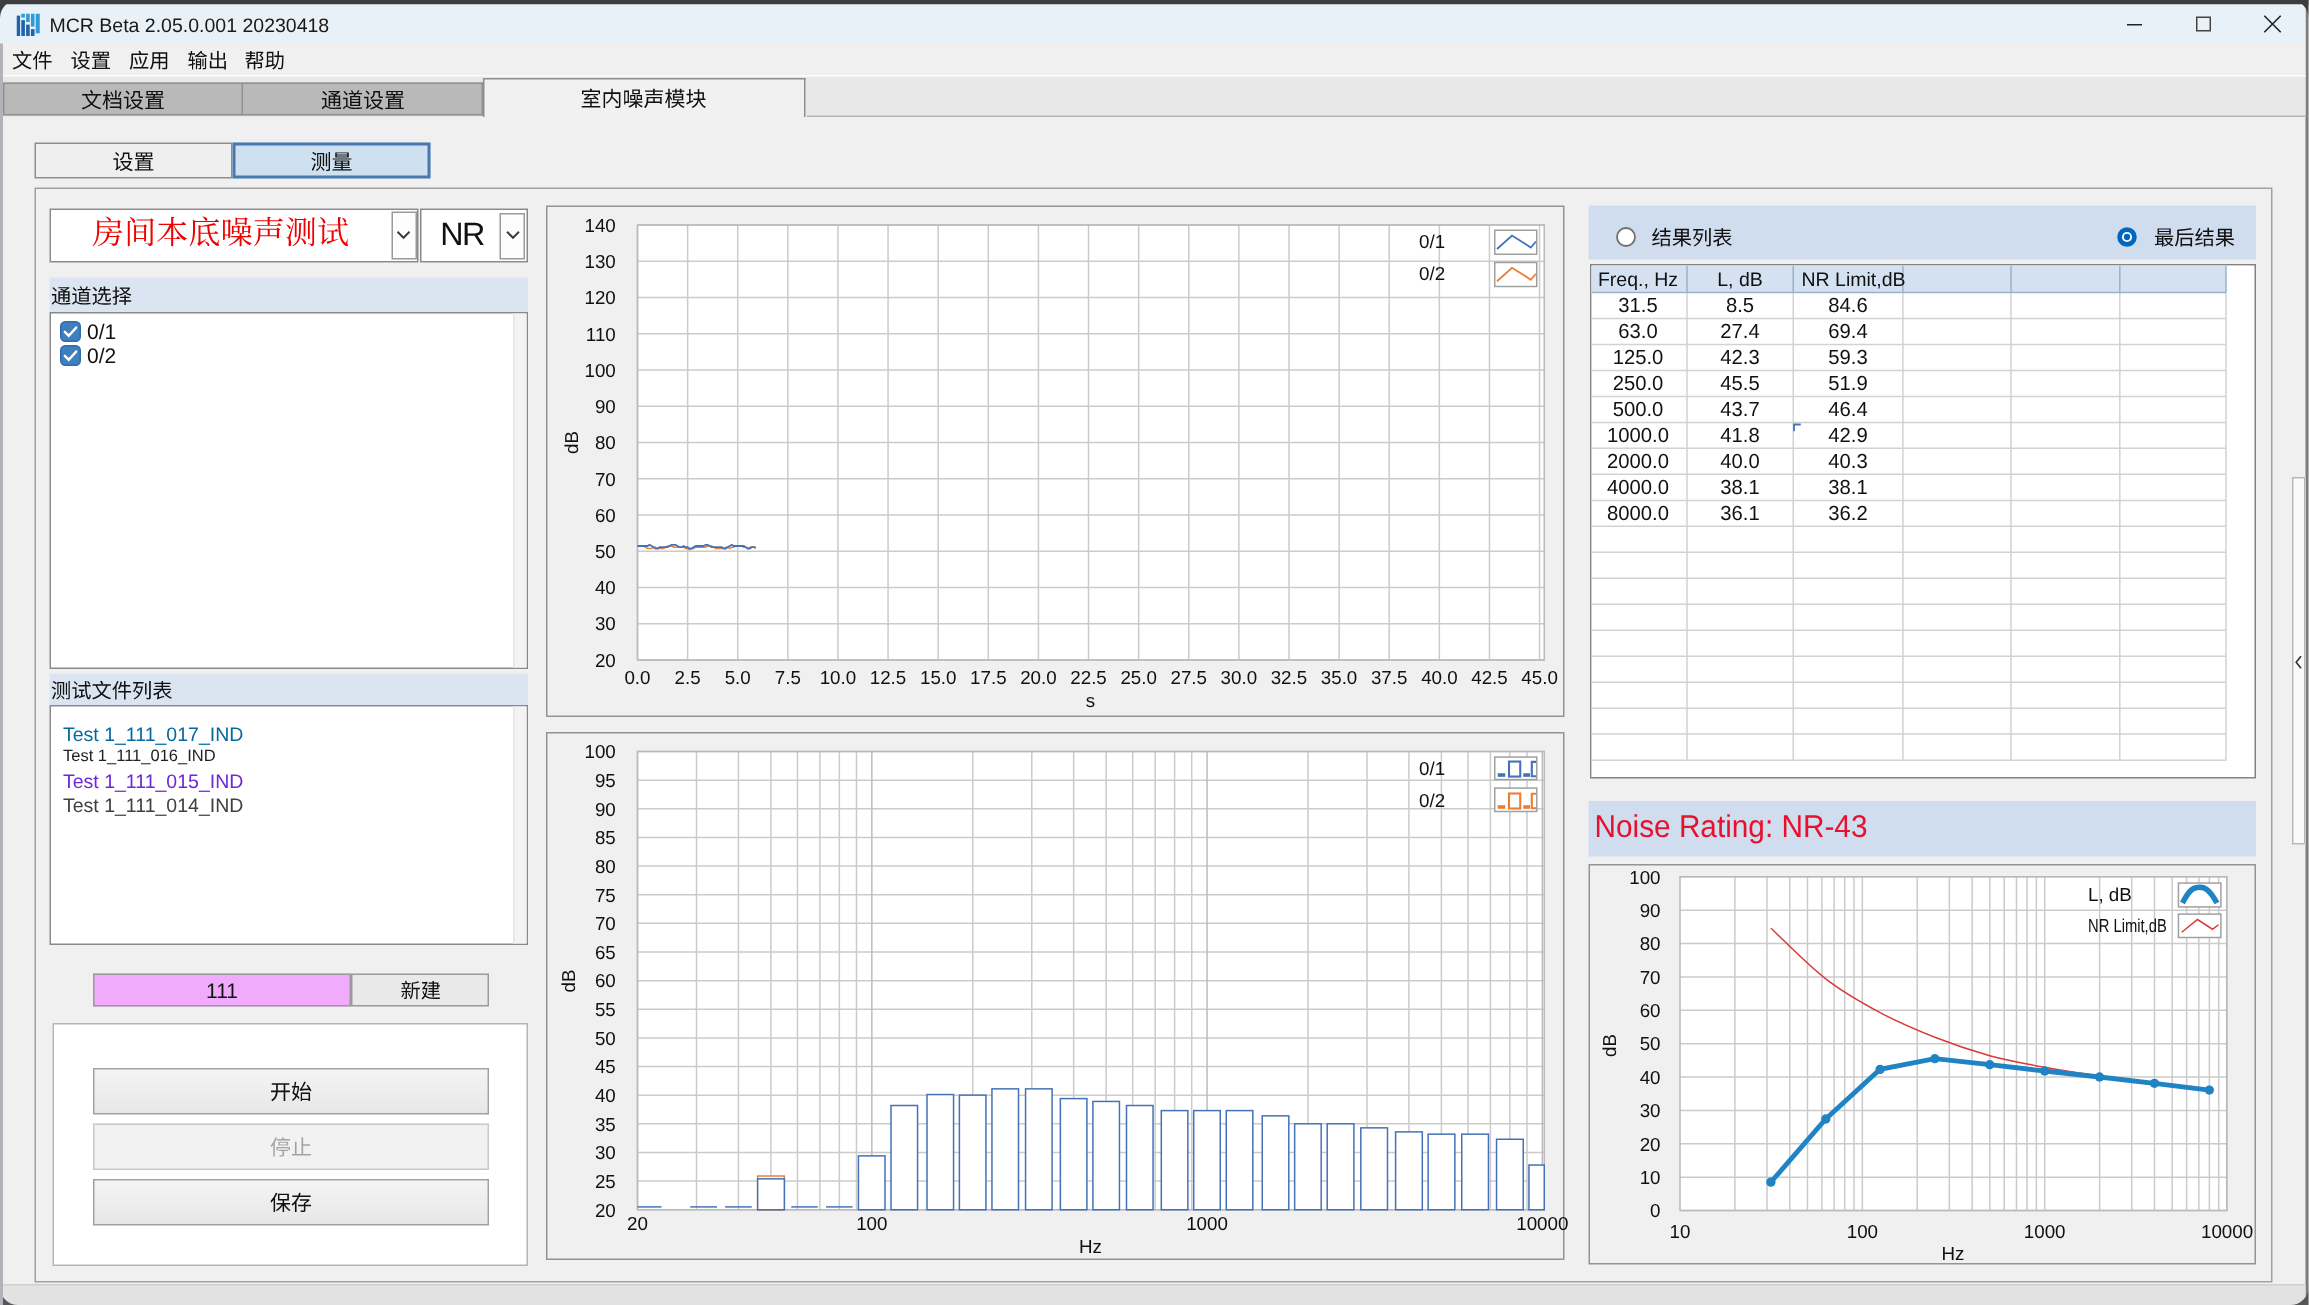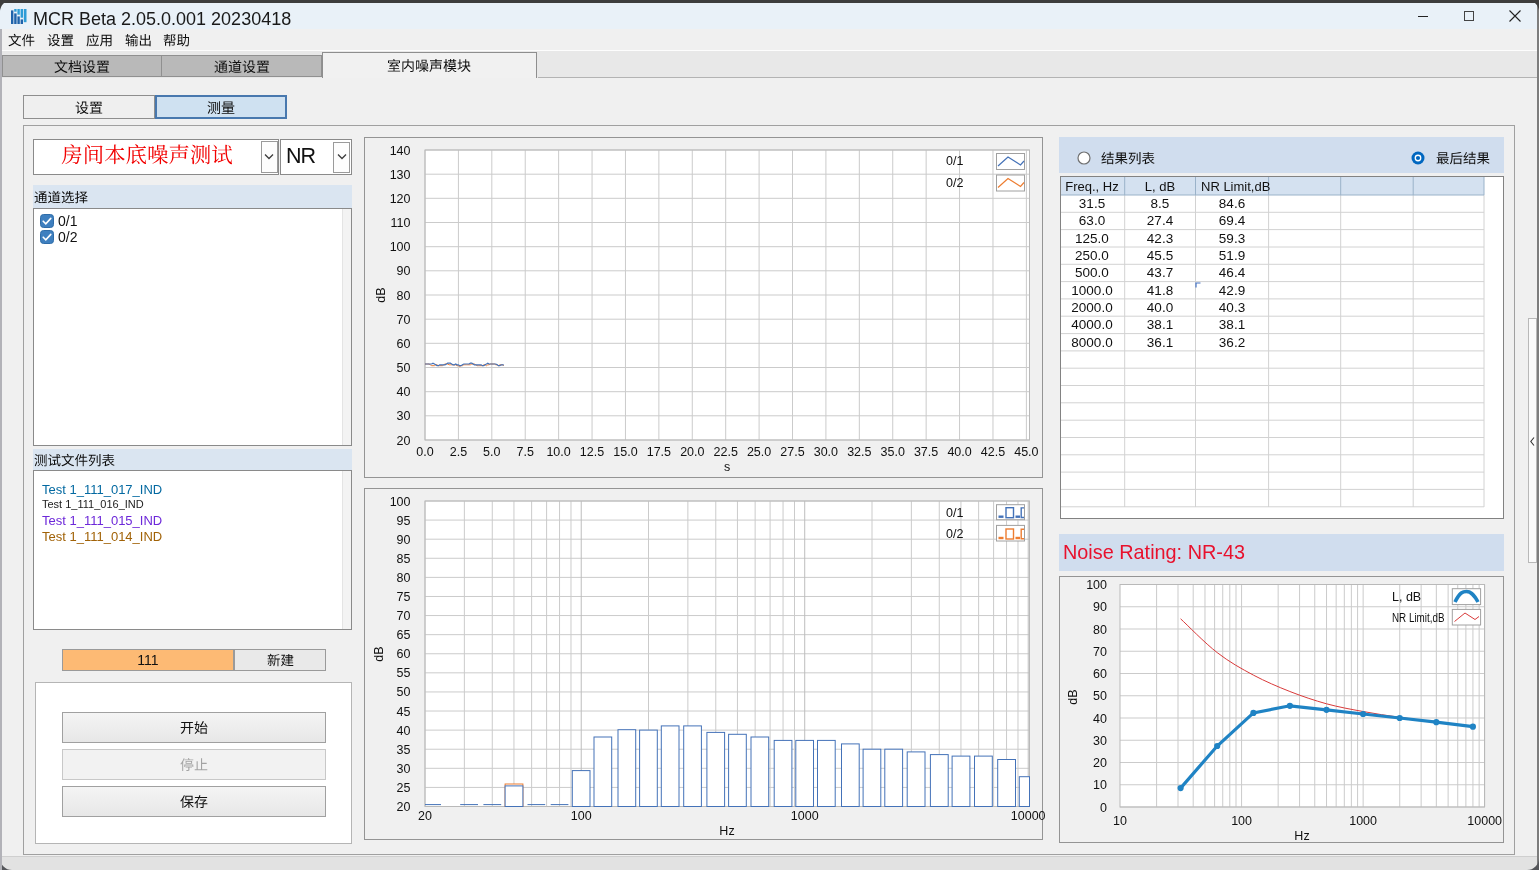--- a/index.html
+++ b/index.html
@@ -21,21 +21,21 @@
 <rect x="9.6" y="0" width="2.4" height="8.7" fill="#2e9cd6"></rect>
 <rect x="12.8" y="0" width="2.7" height="13.2" fill="#2e9cd6"></rect>
 </svg>
 <svg class="abs" style="left:0;top:0" width="12" height="12" viewBox="0 0 12 12">
       <path d="M0 0 H12 A12 12 0 0 0 0 12 Z" fill="#3d3d3d" opacity="0"></path>
       <path d="M0 12 A12 12 0 0 1 12 0 L0 0 Z" fill="#3d3d3d"></path>
     </svg>
 <svg class="abs" style="left:1527px;top:0" width="12" height="12" viewBox="0 0 12 12">
       <path d="M12 12 A12 12 0 0 0 0 0 L12 0 Z" fill="#3d3d3d"></path>
     </svg>
-<div class="abs" style="left:33px;top:9px;font-size:18px;color:#191919">MCR Beta 2.05.0.001 20230418</div>
+<div class="abs" style="left:33px;top:9px;font-size:13px;color:#191919">MCR Beta 2.05.0.001 20230418</div>
 <div class="abs" style="left:1418px;top:15.5px;width:10px;height:1px;background:#222"></div>
 <div class="abs" style="left:1464px;top:11px;width:10px;height:10px;border:1px solid #444"></div>
 <svg class="abs" style="left:1509px;top:10px" width="12" height="12" viewBox="0 0 12 12">
 <path d="M0.5 0.5 L11.5 11.5 M11.5 0.5 L0.5 11.5" stroke="#222" stroke-width="1.1"></path>
     </svg>
 <div class="abs" style="left:0;top:29px;width:1537px;height:21px;background:#f0f0f0"></div>
 <svg style="position:absolute;left:8.0px;top:31.3px;overflow:visible" width="29" height="19" viewBox="0 -14.18 29 18.90">
       <path d="M5.7 -11.1C6.1 -10.4 6.5 -9.5 6.7 -9.0L7.8 -9.4C7.6 -9.9 7.2 -10.8 6.8 -11.4ZM0.7 -9.0V-8.0H2.8C3.6 -5.9 4.6 -4.1 6.0 -2.7C4.5 -1.5 2.7 -0.5 0.5 0.1C0.7 0.3 1.0 0.8 1.1 1.1C3.4 0.3 5.3 -0.6 6.8 -2.0C8.3 -0.6 10.1 0.4 12.4 1.0C12.5 0.7 12.8 0.3 13.1 0.1C10.9 -0.5 9.1 -1.4 7.6 -2.7C8.9 -4.1 10.0 -5.8 10.7 -8.0H12.9V-9.0ZM6.8 -3.4C5.5 -4.7 4.5 -6.2 3.8 -8.0H9.6C8.9 -6.1 8.0 -4.6 6.8 -3.4Z M17.8 -4.6V-3.6H21.7V1.1H22.7V-3.6H26.4V-4.6H22.7V-7.6H25.8V-8.6H22.7V-11.2H21.7V-8.6H19.8C20.0 -9.2 20.2 -9.8 20.3 -10.5L19.3 -10.7C19.0 -8.9 18.5 -7.2 17.7 -6.0C17.9 -5.9 18.3 -5.7 18.5 -5.5C18.9 -6.1 19.2 -6.8 19.5 -7.6H21.7V-4.6ZM17.1 -11.3C16.4 -9.2 15.2 -7.2 13.9 -5.9C14.1 -5.7 14.4 -5.1 14.5 -4.9C14.9 -5.4 15.3 -5.9 15.8 -6.5V1.1H16.7V-8.1C17.2 -9.0 17.7 -10.0 18.1 -11.0Z" fill="#111"></path>
     </svg>
 <svg style="position:absolute;left:47.0px;top:31.3px;overflow:visible" width="29" height="19" viewBox="0 -14.18 29 18.90">
@@ -76,21 +76,21 @@
 <div class="abs" style="left:23px;top:125px;width:1492px;height:730px;border:1px solid #a0a0a0;background:#f0f0f0"></div>
 <div class="abs" style="left:33px;top:139px;width:246px;height:36px;background:#fff;border:1px solid #8a8a8a"></div>
 <svg style="position:absolute;left:61.0px;top:139.6px;overflow:visible" width="174" height="30" viewBox="0 -22.57 174 30.10">
       <path d="M10.5 -10.9 10.3 -10.8C11.0 -10.1 11.8 -9.1 12.2 -8.3C13.6 -7.5 14.6 -10.1 10.5 -10.9ZM9.3 -18.2 9.1 -18.0C10.0 -17.4 11.2 -16.1 11.6 -15.2C13.1 -14.5 13.8 -17.3 9.3 -18.2ZM18.5 -9.2 17.5 -8.0H5.4L5.5 -7.3H10.2C10.1 -4.3 9.3 -1.2 3.9 1.3L4.1 1.6C8.7 -0.0 10.5 -2.2 11.3 -4.5H16.5C16.3 -2.4 15.9 -0.7 15.4 -0.3C15.2 -0.2 15.0 -0.1 14.6 -0.1C14.1 -0.1 12.3 -0.3 11.3 -0.4L11.3 -0.0C12.2 0.1 13.2 0.3 13.5 0.6C13.9 0.8 14.0 1.1 14.0 1.5C14.9 1.5 15.7 1.3 16.3 0.9C17.1 0.3 17.7 -1.7 17.9 -4.4C18.4 -4.4 18.6 -4.5 18.7 -4.7L17.2 -6.0L16.3 -5.2H11.5C11.6 -5.9 11.7 -6.6 11.8 -7.3H19.8C20.1 -7.3 20.3 -7.4 20.3 -7.7C19.6 -8.3 18.5 -9.2 18.5 -9.2ZM4.9 -11.7V-14.4H17.3V-11.7ZM3.5 -15.2V-10.1C3.5 -6.1 3.2 -1.9 0.4 1.4L0.7 1.7C4.6 -1.6 4.9 -6.4 4.9 -10.1V-11.1H17.3V-10.2H17.5C18.0 -10.2 18.6 -10.5 18.7 -10.7V-14.2C19.0 -14.3 19.4 -14.4 19.5 -14.6L17.8 -15.9L17.0 -15.0H5.2L3.5 -15.8Z M25.3 -18.1 25.1 -18.0C26.0 -17.0 27.2 -15.4 27.6 -14.2C29.2 -13.2 30.2 -16.4 25.3 -18.1ZM26.1 -15.0 24.0 -15.2V1.7H24.2C24.8 1.7 25.3 1.4 25.3 1.2V-14.4C25.9 -14.5 26.1 -14.7 26.1 -15.0ZM34.9 -3.8H29.5V-7.5H34.9ZM28.2 -12.9V-1.1H28.4C29.1 -1.1 29.5 -1.5 29.5 -1.6V-3.2H34.9V-1.5H35.1C35.6 -1.5 36.2 -1.8 36.2 -2.0V-11.4C36.6 -11.5 36.9 -11.6 37.0 -11.7L35.5 -13.0L34.7 -12.2H29.7ZM34.9 -11.5V-8.2H29.5V-11.5ZM39.0 -16.2H29.8L30.0 -15.6H39.2V-0.7C39.2 -0.3 39.1 -0.2 38.6 -0.2C38.2 -0.2 35.6 -0.4 35.6 -0.4V0.0C36.7 0.1 37.3 0.3 37.7 0.6C38.0 0.8 38.2 1.2 38.2 1.6C40.3 1.4 40.6 0.6 40.6 -0.5V-15.3C41.0 -15.4 41.4 -15.6 41.5 -15.7L39.7 -17.1Z M61.0 -14.7 59.9 -13.3H54.4V-17.2C55.0 -17.3 55.2 -17.5 55.2 -17.8L53.0 -18.1V-13.3H44.5L44.7 -12.6H51.9C50.3 -8.5 47.4 -4.4 43.7 -1.6L44.0 -1.3C48.1 -3.7 51.1 -7.2 53.0 -11.2V-3.7H48.3L48.5 -3.1H53.0V1.7H53.3C53.8 1.7 54.4 1.3 54.4 1.1V-3.1H58.7C59.0 -3.1 59.2 -3.2 59.3 -3.4C58.6 -4.1 57.4 -5.1 57.4 -5.1L56.4 -3.7H54.4V-12.6C56.1 -8.0 58.9 -4.2 62.1 -2.1C62.4 -2.8 62.9 -3.2 63.6 -3.3L63.6 -3.5C60.3 -5.1 56.8 -8.7 54.9 -12.6H62.5C62.8 -12.6 63.0 -12.7 63.0 -13.0C62.3 -13.7 61.0 -14.7 61.0 -14.7Z M74.2 -18.3 73.9 -18.1C74.7 -17.5 75.6 -16.4 75.9 -15.5C77.4 -14.6 78.5 -17.6 74.2 -18.3ZM75.6 -1.7 75.3 -1.5C76.2 -0.8 77.2 0.4 77.4 1.4C78.8 2.3 79.8 -0.4 75.6 -1.7ZM83.2 -16.6 82.2 -15.2H69.3L67.6 -16.0V-9.8C67.6 -5.9 67.4 -1.8 65.4 1.5L65.7 1.8C68.8 -1.5 69.0 -6.2 69.0 -9.8V-14.6H84.6C84.9 -14.6 85.1 -14.7 85.2 -14.9C84.5 -15.6 83.2 -16.6 83.2 -16.6ZM82.8 -8.6 81.8 -7.4H79.0C78.7 -8.9 78.5 -10.4 78.5 -11.8C79.9 -12.0 81.1 -12.2 82.2 -12.3C82.7 -12.1 83.1 -12.1 83.3 -12.3L81.8 -13.8C79.8 -13.1 76.3 -12.4 73.2 -11.9L71.3 -12.6V-1.1C71.3 -0.8 71.2 -0.6 70.4 -0.1L71.7 1.6C71.8 1.5 72.0 1.3 72.1 1.0C73.9 -0.6 75.5 -2.1 76.3 -2.9L76.2 -3.2C74.9 -2.4 73.7 -1.7 72.6 -1.1V-6.7H77.8C78.5 -3.5 80.0 -0.8 82.6 0.8C83.5 1.5 84.6 1.8 85.0 1.2C85.2 0.9 85.1 0.6 84.6 0.0L84.9 -2.7L84.6 -2.7C84.4 -2.0 84.1 -1.2 83.8 -0.7C83.7 -0.4 83.5 -0.4 83.2 -0.6C81.2 -1.7 79.9 -4.1 79.2 -6.7H84.0C84.3 -6.7 84.5 -6.8 84.6 -7.1C83.9 -7.7 82.8 -8.6 82.8 -8.6ZM72.6 -10.0V-11.4C74.1 -11.4 75.7 -11.5 77.1 -11.7C77.2 -10.2 77.4 -8.8 77.6 -7.4H72.6Z M100.5 -11.7V-7.1L98.8 -7.2V-5.1H93.0L93.2 -4.4H97.7C96.3 -2.2 94.1 -0.4 91.4 0.9L91.6 1.3C94.6 0.2 97.1 -1.4 98.8 -3.5V1.7H99.1C99.6 1.7 100.1 1.4 100.1 1.2V-4.2C101.4 -1.8 103.5 0.0 105.7 1.2C105.8 0.4 106.3 0.0 106.9 -0.1L106.9 -0.3C104.7 -1.0 102.1 -2.6 100.6 -4.4H106.2C106.5 -4.4 106.7 -4.5 106.7 -4.8C106.0 -5.4 104.9 -6.3 104.9 -6.3L103.9 -5.1H100.1V-6.6C100.3 -6.6 100.4 -6.7 100.5 -6.8V-6.6H100.7C101.1 -6.6 101.7 -6.9 101.7 -7.0V-7.8H104.5V-6.8H104.7C105.1 -6.8 105.8 -7.1 105.8 -7.2V-10.8C106.2 -10.9 106.5 -11.0 106.7 -11.2L105.0 -12.4L104.3 -11.7H101.8L100.5 -12.2ZM91.2 -14.9V-6.1H88.9V-14.9ZM87.7 -15.6V-2.5H87.9C88.4 -2.5 88.9 -2.8 88.9 -3.0V-5.5H91.2V-3.7H91.4C91.8 -3.7 92.4 -4.0 92.5 -4.1V-14.7C92.9 -14.8 93.2 -15.0 93.3 -15.1L91.7 -16.4L91.0 -15.6H89.0L87.7 -16.2ZM102.2 -16.4V-14.0H97.2V-16.4ZM96.0 -17.0V-12.5H96.1C96.7 -12.5 97.2 -12.8 97.2 -12.9V-13.4H102.2V-12.6H102.4C102.8 -12.6 103.5 -12.9 103.5 -13.1V-16.2C103.9 -16.3 104.3 -16.4 104.4 -16.6L102.7 -17.8L102.0 -17.0H97.3L96.0 -17.7ZM97.5 -11.0V-8.4H94.8V-11.0ZM93.6 -11.7V-6.5H93.8C94.3 -6.5 94.8 -6.8 94.8 -6.9V-7.8H97.5V-6.8H97.7C98.1 -6.8 98.7 -7.2 98.7 -7.3V-10.8C99.2 -10.9 99.5 -11.0 99.7 -11.2L98.0 -12.4L97.3 -11.7H94.9L93.6 -12.2ZM104.5 -11.0V-8.4H101.7V-11.0Z M111.3 -10.0V-6.8C111.3 -4.0 110.9 -1.0 108.4 1.5L108.6 1.7C111.5 -0.1 112.4 -2.7 112.6 -5.0H123.7V-3.6H123.9C124.4 -3.6 125.1 -3.9 125.2 -4.0V-9.1C125.5 -9.2 125.8 -9.4 126.0 -9.5L124.3 -10.8L123.5 -10.0H113.0L111.3 -10.7ZM112.6 -5.6 112.7 -6.8V-9.4H117.6V-5.6ZM118.9 -5.6V-9.4H123.7V-5.6ZM117.5 -18.0V-15.7H108.8L109.0 -15.1H117.5V-12.6H110.1L110.3 -12.0H126.3C126.6 -12.0 126.8 -12.1 126.8 -12.3C126.1 -13.0 125.0 -13.9 125.0 -13.9L123.9 -12.6H118.9V-15.1H127.1C127.4 -15.1 127.6 -15.2 127.7 -15.4C126.9 -16.1 125.7 -17.0 125.7 -17.0L124.6 -15.7H118.9V-17.2C119.5 -17.3 119.7 -17.5 119.7 -17.8Z M140.6 -13.4 138.6 -14.0C138.5 -5.4 138.7 -1.4 134.0 1.4L134.3 1.7C139.9 -0.8 139.7 -5.1 139.8 -13.0C140.3 -13.0 140.5 -13.2 140.6 -13.4ZM139.6 -4.0 139.4 -3.8C140.4 -2.8 141.7 -1.1 142.0 0.2C143.5 1.2 144.5 -2.0 139.6 -4.0ZM135.7 -17.1V-4.3H135.9C136.5 -4.3 136.9 -4.6 136.9 -4.7V-15.8H141.6V-4.7H141.8C142.3 -4.7 142.8 -5.0 142.8 -5.1V-15.7C143.3 -15.8 143.5 -15.9 143.7 -16.1L142.2 -17.3L141.5 -16.5H137.2ZM149.4 -17.4 147.4 -17.6V-0.5C147.4 -0.1 147.3 0.0 146.9 0.0C146.5 0.0 144.6 -0.2 144.6 -0.2V0.2C145.4 0.3 145.9 0.5 146.2 0.7C146.5 0.9 146.6 1.3 146.6 1.7C148.4 1.5 148.6 0.8 148.6 -0.3V-16.8C149.1 -16.9 149.4 -17.1 149.4 -17.4ZM146.5 -14.9 144.5 -15.2V-3.1H144.7C145.2 -3.1 145.7 -3.4 145.7 -3.5V-14.4C146.2 -14.4 146.4 -14.6 146.5 -14.9ZM131.1 -4.4C130.8 -4.4 130.2 -4.4 130.2 -4.4V-3.9C130.6 -3.8 130.9 -3.8 131.2 -3.6C131.6 -3.3 131.8 -1.5 131.5 0.6C131.5 1.3 131.8 1.7 132.1 1.7C132.9 1.7 133.3 1.1 133.3 0.2C133.4 -1.6 132.8 -2.6 132.8 -3.5C132.7 -4.1 132.9 -4.7 133.0 -5.4C133.2 -6.4 134.5 -11.1 135.1 -13.7L134.7 -13.8C131.9 -5.6 131.9 -5.6 131.6 -4.8C131.4 -4.4 131.3 -4.4 131.1 -4.4ZM130.0 -12.9 129.8 -12.7C130.6 -12.1 131.5 -11.0 131.8 -10.1C133.2 -9.2 134.2 -12.0 130.0 -12.9ZM131.5 -17.8 131.2 -17.6C132.1 -17.0 133.2 -15.8 133.5 -14.9C135.0 -13.9 136.0 -17.0 131.5 -17.8Z M167.5 -17.4 167.3 -17.2C167.9 -16.5 168.6 -15.4 168.8 -14.4C170.1 -13.4 171.4 -16.0 167.5 -17.4ZM152.8 -17.9 152.5 -17.8C153.4 -16.8 154.6 -15.1 154.9 -13.8C156.4 -12.8 157.4 -15.8 152.8 -17.9ZM155.4 -11.4C155.8 -11.5 156.1 -11.7 156.2 -11.8L154.8 -13.0L154.1 -12.2H151.3L151.5 -11.6H154.1V-1.9C154.1 -1.5 154.0 -1.4 153.3 -1.1L154.2 0.7C154.4 0.6 154.7 0.3 154.8 -0.1C156.3 -1.7 157.7 -3.2 158.3 -4.1L158.1 -4.3L155.4 -2.3ZM163.3 -10.0 162.4 -8.9H157.4L157.5 -8.2H160.3V-2.1C158.8 -1.7 157.6 -1.4 156.9 -1.3L157.7 0.3C157.9 0.2 158.1 0.0 158.2 -0.2C161.1 -1.4 163.4 -2.3 165.0 -3.1L164.9 -3.4L161.7 -2.5V-8.2H164.3C164.6 -8.2 164.8 -8.3 164.8 -8.6C164.2 -9.2 163.3 -10.0 163.3 -10.0ZM169.5 -14.1 168.5 -12.9H166.1C166.0 -14.2 166.0 -15.6 166.1 -17.0C166.6 -17.1 166.8 -17.3 166.8 -17.6L164.6 -17.9C164.6 -16.1 164.6 -14.5 164.6 -12.9H157.1L157.2 -12.3H164.7C164.9 -6.4 165.8 -1.7 168.7 0.7C169.5 1.4 170.7 2.0 171.2 1.4C171.4 1.2 171.3 0.8 170.8 -0.0L171.1 -3.3L170.9 -3.3C170.6 -2.4 170.3 -1.4 170.0 -0.9C169.8 -0.5 169.7 -0.5 169.4 -0.8C167.0 -2.7 166.2 -7.1 166.1 -12.3H170.8C171.1 -12.3 171.3 -12.4 171.4 -12.6C170.6 -13.3 169.5 -14.1 169.5 -14.1Z" fill="#f20000"></path>
     </svg>
 <div class="abs" style="left:261px;top:141px;width:16.5px;height:32px;background:#fdfdfd;border:1px solid #9a9a9a"></div>
 <svg class="abs" style="left:263px;top:153px" width="12" height="8" viewBox="0 0 12 8">
       <path d="M2 1.5 L6 5.5 L10 1.5" stroke="#3c3c3c" stroke-width="1.3" fill="none"></path>
     </svg>
 <div class="abs" style="left:280px;top:139px;width:72px;height:36px;background:#fff;border:1px solid #8a8a8a"></div>
-<div class="abs" style="left:286px;top:142px;width:44px;height:30px;font-size:21.5px;letter-spacing:-1px;color:#111;line-height:28px">NR</div>
+<div class="abs" style="left:286px;top:142px;width:44px;height:30px;font-size:21.5px;letter-spacing:-1px;color:#111;text-align:center;line-height:28px">NR</div>
 <div class="abs" style="left:333px;top:142px;width:16.5px;height:31px;background:#fdfdfd;border:1px solid #9a9a9a"></div>
 <svg class="abs" style="left:335.5px;top:153px" width="12" height="8" viewBox="0 0 12 8">
       <path d="M2 1.5 L6 5.5 L10 1.5" stroke="#3c3c3c" stroke-width="1.3" fill="none"></path>
     </svg>
 <div class="abs" style="left:33px;top:185px;width:319px;height:23px;background:#dae5f1"></div>
 <svg style="position:absolute;left:34.0px;top:187.8px;overflow:visible" width="56" height="19" viewBox="0 -14.18 56 18.90">
       <path d="M0.9 -10.2C1.7 -9.5 2.7 -8.5 3.2 -7.9L3.9 -8.6C3.4 -9.2 2.4 -10.1 1.6 -10.8ZM3.5 -6.3H0.6V-5.3H2.5V-1.5C1.9 -1.2 1.2 -0.6 0.5 0.1L1.2 0.9C1.8 0.0 2.5 -0.8 3.0 -0.8C3.3 -0.8 3.7 -0.3 4.3 0.0C5.2 0.6 6.4 0.8 8.0 0.8C9.5 0.8 11.9 0.7 12.8 0.6C12.8 0.4 13.0 -0.1 13.1 -0.4C11.7 -0.2 9.6 -0.1 8.0 -0.1C6.5 -0.1 5.4 -0.2 4.5 -0.8C4.0 -1.1 3.7 -1.3 3.5 -1.5ZM4.9 -10.8V-10.0H10.6C10.1 -9.6 9.4 -9.2 8.7 -8.9C8.0 -9.2 7.3 -9.5 6.7 -9.7L6.1 -9.1C6.9 -8.8 7.9 -8.4 8.7 -8.0H4.9V-1.0H5.9V-3.2H8.1V-1.0H9.1V-3.2H11.4V-2.0C11.4 -1.8 11.4 -1.8 11.2 -1.7C11.0 -1.7 10.4 -1.7 9.8 -1.8C9.9 -1.5 10.0 -1.2 10.1 -0.9C11.0 -0.9 11.6 -0.9 11.9 -1.1C12.3 -1.2 12.4 -1.5 12.4 -2.0V-8.0H10.6C10.3 -8.1 10.0 -8.3 9.6 -8.5C10.6 -9.0 11.7 -9.7 12.4 -10.4L11.7 -10.9L11.5 -10.8ZM11.4 -7.2V-6.0H9.1V-7.2ZM5.9 -5.2H8.1V-4.0H5.9ZM5.9 -6.0V-7.2H8.1V-6.0ZM11.4 -5.2V-4.0H9.1V-5.2Z M14.4 -10.3C15.1 -9.6 15.9 -8.7 16.3 -8.0L17.1 -8.6C16.7 -9.2 15.9 -10.2 15.1 -10.8ZM19.6 -5.0H24.2V-3.8H19.6ZM19.6 -3.1H24.2V-2.0H19.6ZM19.6 -6.8H24.2V-5.7H19.6ZM18.7 -7.6V-1.2H25.2V-7.6H21.9C22.1 -7.9 22.2 -8.3 22.4 -8.7H26.3V-9.6H23.8C24.1 -10.0 24.4 -10.5 24.7 -11.0L23.7 -11.3C23.5 -10.8 23.1 -10.1 22.7 -9.6H20.2L20.9 -9.9C20.7 -10.3 20.3 -10.9 19.9 -11.4L19.1 -11.0C19.4 -10.6 19.8 -10.0 20.0 -9.6H17.7V-8.7H21.3C21.2 -8.3 21.1 -7.9 21.0 -7.6ZM17.0 -6.5H14.2V-5.6H16.1V-1.4C15.5 -1.2 14.8 -0.6 14.1 0.1L14.7 0.9C15.4 0.1 16.1 -0.6 16.6 -0.6C16.9 -0.6 17.3 -0.2 17.9 0.1C18.8 0.6 20.0 0.8 21.6 0.8C22.9 0.8 25.2 0.7 26.2 0.6C26.2 0.3 26.4 -0.1 26.5 -0.4C25.2 -0.2 23.2 -0.1 21.6 -0.1C20.1 -0.1 19.0 -0.2 18.1 -0.7C17.6 -1.0 17.3 -1.2 17.0 -1.4Z M27.8 -10.3C28.6 -9.7 29.5 -8.7 29.9 -8.1L30.8 -8.7C30.3 -9.3 29.4 -10.3 28.6 -10.9ZM33.0 -10.9C32.7 -9.7 32.1 -8.5 31.4 -7.7C31.6 -7.6 32.1 -7.4 32.3 -7.2C32.6 -7.6 32.9 -8.1 33.1 -8.6H35.1V-6.6H31.3V-5.7H33.8C33.5 -3.9 33.0 -2.7 31.0 -1.9C31.2 -1.8 31.5 -1.4 31.6 -1.1C33.8 -2.0 34.5 -3.6 34.8 -5.7H36.2V-2.6C36.2 -1.6 36.4 -1.3 37.4 -1.3C37.6 -1.3 38.5 -1.3 38.7 -1.3C39.6 -1.3 39.9 -1.7 39.9 -3.4C39.7 -3.5 39.2 -3.6 39.1 -3.8C39.0 -2.4 39.0 -2.2 38.6 -2.2C38.4 -2.2 37.7 -2.2 37.6 -2.2C37.2 -2.2 37.2 -2.2 37.2 -2.6V-5.7H39.8V-6.6H36.2V-8.6H39.3V-9.5H36.2V-11.3H35.1V-9.5H33.5C33.7 -9.9 33.9 -10.3 34.0 -10.7ZM30.4 -6.2H27.8V-5.2H29.4V-1.1C28.8 -0.9 28.2 -0.4 27.6 0.2L28.3 1.1C29.1 0.2 29.8 -0.5 30.3 -0.5C30.6 -0.5 31.0 -0.1 31.5 0.3C32.4 0.8 33.5 0.9 35.1 0.9C36.4 0.9 38.7 0.9 39.8 0.8C39.8 0.5 39.9 -0.0 40.0 -0.3C38.7 -0.1 36.7 -0.0 35.1 -0.0C33.7 -0.0 32.5 -0.1 31.7 -0.6C31.1 -1.0 30.8 -1.3 30.4 -1.4Z M42.9 -11.3V-8.6H41.1V-7.7H42.9V-4.8C42.2 -4.6 41.5 -4.4 41.0 -4.3L41.2 -3.3L42.9 -3.8V-0.2C42.9 0.0 42.8 0.1 42.7 0.1C42.5 0.1 42.0 0.1 41.4 0.1C41.5 0.4 41.6 0.8 41.7 1.0C42.6 1.0 43.1 1.0 43.4 0.8C43.8 0.7 43.9 0.4 43.9 -0.2V-4.1L45.4 -4.6L45.3 -5.6L43.9 -5.1V-7.7H45.5V-8.6H43.9V-11.3ZM51.4 -9.7C50.9 -9.0 50.2 -8.4 49.4 -7.8C48.7 -8.4 48.1 -9.0 47.7 -9.7ZM45.8 -10.6V-9.7H46.7C47.2 -8.8 47.9 -8.0 48.7 -7.3C47.6 -6.7 46.4 -6.2 45.3 -6.0C45.5 -5.8 45.7 -5.4 45.8 -5.1C47.0 -5.5 48.3 -6.0 49.4 -6.8C50.5 -6.0 51.7 -5.5 53.0 -5.1C53.2 -5.4 53.4 -5.8 53.6 -6.0C52.4 -6.2 51.2 -6.7 50.2 -7.3C51.3 -8.1 52.2 -9.1 52.8 -10.3L52.2 -10.7L52.0 -10.6ZM48.9 -5.6V-4.4H46.1V-3.5H48.9V-2.1H45.4V-1.1H48.9V1.1H49.9V-1.1H53.4V-2.1H49.9V-3.5H52.4V-4.4H49.9V-5.6Z" fill="#111"></path>
     </svg>
 <div class="abs" style="left:33px;top:208px;width:319px;height:238px;background:#fff;border:1px solid #8a8a8a"></div>
 <div class="abs" style="left:342px;top:209px;width:9px;height:236px;background:#f3f3f3;border-left:1px solid #e4e4e4"></div>
@@ -106,22 +106,22 @@
 <div class="abs" style="left:58px;top:229.0px;font-size:14px;color:#111">0/2</div>
 <div class="abs" style="left:33px;top:449px;width:319px;height:21px;background:#dae5f1"></div>
 <svg style="position:absolute;left:34.0px;top:450.8px;overflow:visible" width="83" height="19" viewBox="0 -14.18 83 18.90">
       <path d="M6.6 -1.2C7.2 -0.6 8.0 0.4 8.4 1.0L9.1 0.5C8.7 -0.1 7.9 -1.0 7.2 -1.6ZM4.2 -10.6V-2.1H5.0V-9.8H7.9V-2.1H8.8V-10.6ZM11.7 -11.2V-0.1C11.7 0.1 11.6 0.2 11.4 0.2C11.2 0.2 10.6 0.2 9.9 0.2C10.0 0.4 10.2 0.8 10.2 1.0C11.1 1.0 11.7 1.0 12.1 0.9C12.4 0.7 12.5 0.5 12.5 -0.1V-11.2ZM9.9 -10.1V-2.0H10.7V-10.1ZM6.0 -8.8V-4.0C6.0 -2.4 5.8 -0.7 3.5 0.4C3.6 0.6 3.9 0.9 4.0 1.1C6.4 -0.2 6.8 -2.2 6.8 -4.0V-8.8ZM1.1 -10.5C1.8 -10.1 2.8 -9.4 3.3 -9.0L3.9 -9.8C3.4 -10.2 2.4 -10.8 1.7 -11.2ZM0.5 -6.8C1.3 -6.4 2.2 -5.8 2.7 -5.4L3.3 -6.2C2.8 -6.6 1.8 -7.2 1.1 -7.6ZM0.8 0.4 1.7 0.9C2.3 -0.3 2.9 -2.0 3.4 -3.4L2.6 -3.9C2.1 -2.4 1.3 -0.7 0.8 0.4Z M15.1 -10.5C15.8 -9.9 16.7 -9.0 17.1 -8.5L17.8 -9.2C17.4 -9.7 16.5 -10.5 15.8 -11.1ZM24.0 -10.7C24.6 -10.2 25.2 -9.3 25.4 -8.8L26.2 -9.3C25.9 -9.8 25.3 -10.6 24.7 -11.2ZM14.2 -7.1V-6.1H16.1V-1.3C16.1 -0.7 15.6 -0.3 15.4 -0.1C15.6 0.1 15.8 0.5 15.9 0.7C16.1 0.5 16.5 0.2 18.8 -1.3C18.7 -1.5 18.6 -1.9 18.5 -2.2L17.0 -1.2V-7.1ZM22.6 -11.3 22.6 -8.5H18.2V-7.6H22.7C22.9 -2.5 23.6 1.0 25.2 1.0C25.7 1.0 26.3 0.5 26.6 -1.8C26.4 -1.9 25.9 -2.2 25.7 -2.4C25.7 -1.0 25.5 -0.3 25.3 -0.3C24.4 -0.3 23.9 -3.4 23.7 -7.6H26.4V-8.5H23.6C23.6 -9.4 23.6 -10.3 23.6 -11.3ZM18.4 -0.8 18.6 0.1C19.8 -0.2 21.2 -0.6 22.7 -1.1L22.5 -2.0L21.0 -1.5V-4.6H22.2V-5.6H18.6V-4.6H20.0V-1.3Z M32.7 -11.1C33.1 -10.4 33.5 -9.5 33.7 -9.0L34.8 -9.4C34.6 -9.9 34.2 -10.8 33.8 -11.4ZM27.7 -9.0V-8.0H29.8C30.6 -5.9 31.6 -4.1 33.0 -2.7C31.5 -1.5 29.7 -0.5 27.5 0.1C27.7 0.3 28.0 0.8 28.1 1.1C30.4 0.3 32.3 -0.6 33.8 -2.0C35.3 -0.6 37.1 0.4 39.4 1.0C39.5 0.7 39.8 0.3 40.1 0.1C37.9 -0.5 36.1 -1.4 34.6 -2.7C35.9 -4.1 37.0 -5.8 37.7 -8.0H39.9V-9.0ZM33.8 -3.4C32.5 -4.7 31.5 -6.2 30.8 -8.0H36.6C35.9 -6.1 35.0 -4.6 33.8 -3.4Z M44.8 -4.6V-3.6H48.7V1.1H49.7V-3.6H53.4V-4.6H49.7V-7.6H52.8V-8.6H49.7V-11.2H48.7V-8.6H46.8C47.0 -9.2 47.2 -9.8 47.3 -10.5L46.3 -10.7C46.0 -8.9 45.5 -7.2 44.7 -6.0C44.9 -5.9 45.3 -5.7 45.5 -5.5C45.9 -6.1 46.2 -6.8 46.5 -7.6H48.7V-4.6ZM44.1 -11.3C43.4 -9.2 42.2 -7.2 40.9 -5.9C41.1 -5.7 41.4 -5.1 41.5 -4.9C41.9 -5.4 42.3 -5.9 42.8 -6.5V1.1H43.7V-8.1C44.2 -9.0 44.7 -10.0 45.1 -11.0Z M62.7 -9.8V-2.2H63.7V-9.8ZM65.4 -11.3V-0.2C65.4 -0.0 65.4 0.1 65.2 0.1C64.9 0.1 64.2 0.1 63.5 0.0C63.6 0.3 63.8 0.8 63.8 1.0C64.9 1.0 65.5 1.0 65.9 0.9C66.3 0.7 66.5 0.4 66.5 -0.2V-11.3ZM56.4 -4.1C57.1 -3.6 58.0 -2.9 58.5 -2.4C57.6 -1.1 56.4 -0.2 55.1 0.3C55.3 0.5 55.6 0.9 55.7 1.1C58.5 -0.1 60.6 -2.8 61.3 -7.5L60.7 -7.6L60.5 -7.6H57.5C57.7 -8.2 57.9 -8.9 58.0 -9.6H61.7V-10.6H54.8V-9.6H57.0C56.6 -7.6 55.8 -5.7 54.7 -4.4C54.9 -4.3 55.3 -3.9 55.5 -3.7C56.1 -4.5 56.7 -5.5 57.1 -6.7H60.2C59.9 -5.4 59.5 -4.3 59.0 -3.3C58.5 -3.8 57.7 -4.4 57.0 -4.8Z M70.9 1.1C71.2 0.9 71.7 0.7 75.5 -0.5C75.4 -0.7 75.3 -1.1 75.3 -1.4L72.0 -0.4V-3.4C72.8 -3.9 73.6 -4.5 74.1 -5.2C75.2 -2.4 77.1 -0.3 79.9 0.6C80.0 0.4 80.3 -0.0 80.6 -0.3C79.2 -0.6 78.1 -1.3 77.1 -2.2C78.0 -2.7 79.0 -3.4 79.8 -4.1L78.9 -4.7C78.3 -4.1 77.4 -3.4 76.6 -2.8C76.0 -3.5 75.5 -4.3 75.1 -5.2H80.1V-6.1H74.7V-7.3H79.1V-8.1H74.7V-9.3H79.7V-10.1H74.7V-11.3H73.7V-10.1H68.9V-9.3H73.7V-8.1H69.6V-7.3H73.7V-6.1H68.4V-5.2H72.9C71.6 -4.0 69.7 -3.0 68.0 -2.5C68.2 -2.3 68.5 -1.9 68.7 -1.6C69.4 -1.9 70.2 -2.3 71.0 -2.7V-0.7C71.0 -0.2 70.7 0.0 70.5 0.1C70.6 0.4 70.8 0.8 70.9 1.1Z" fill="#111"></path>
     </svg>
 <div class="abs" style="left:33px;top:470px;width:319px;height:160px;background:#fff;border:1px solid #8a8a8a"></div>
 <div class="abs" style="left:342px;top:471px;width:9px;height:158px;background:#f3f3f3;border-left:1px solid #e4e4e4"></div>
 <div class="abs" style="left:42px;top:482.0px;font-size:13px;color:#0369a1">Test 1_111_017_IND</div>
 <div class="abs" style="left:42px;top:497.5px;font-size:11px;color:#222">Test 1_111_016_IND</div>
 <div class="abs" style="left:42px;top:513.0px;font-size:13px;color:#6d28d9">Test 1_111_015_IND</div>
-<div class="abs" style="left:42px;top:528.5px;font-size:13px;color:#a16207">Test 1_111_014_IND</div>
-<div class="abs" style="left:62px;top:649px;width:172px;height:22px;background:#fdba74;border:1px solid #9a9a9a;font-size:14px;color:#111;text-align:center;line-height:20px">111</div>
+<div class="abs" style="left:42px;top:528.5px;font-size:13px;color:#404040">Test 1_111_014_IND</div>
+<div class="abs" style="left:62px;top:649px;width:172px;height:22px;background:#f0abfc;border:1px solid #9a9a9a;font-size:14px;color:#111;text-align:center;line-height:20px">111</div>
 <div class="abs" style="left:234px;top:649px;width:92px;height:22px;background:#e9e9e9;border:1px solid #9a9a9a"></div>
 <svg style="position:absolute;left:266.5px;top:650.5px;overflow:visible" width="29" height="19" viewBox="0 -14.18 29 18.90">
       <path d="M4.9 -2.9C5.3 -2.2 5.8 -1.3 6.0 -0.7L6.7 -1.1C6.5 -1.7 6.0 -2.6 5.5 -3.2ZM1.8 -3.2C1.6 -2.3 1.1 -1.5 0.6 -0.9C0.8 -0.8 1.1 -0.5 1.3 -0.4C1.8 -1.0 2.3 -2.0 2.6 -3.0ZM7.5 -10.0V-5.4C7.5 -3.6 7.4 -1.3 6.2 0.3C6.4 0.5 6.8 0.8 7.0 1.0C8.2 -0.8 8.4 -3.5 8.4 -5.4V-5.8H10.5V1.0H11.4V-5.8H12.9V-6.8H8.4V-9.4C9.8 -9.6 11.4 -9.9 12.5 -10.4L11.7 -11.1C10.7 -10.7 9.0 -10.3 7.5 -10.0ZM2.9 -11.2C3.1 -10.8 3.3 -10.3 3.5 -9.9H0.8V-9.1H6.8V-9.9H4.5C4.4 -10.4 4.1 -10.9 3.8 -11.4ZM5.1 -9.0C4.9 -8.4 4.6 -7.5 4.4 -6.8H0.6V-6.0H3.4V-4.6H0.7V-3.7H3.4V-0.2C3.4 -0.1 3.4 -0.1 3.2 -0.1C3.1 -0.1 2.7 -0.1 2.2 -0.1C2.3 0.2 2.5 0.6 2.5 0.8C3.1 0.8 3.6 0.8 3.9 0.6C4.2 0.5 4.3 0.2 4.3 -0.2V-3.7H6.8V-4.6H4.3V-6.0H7.0V-6.8H5.3C5.5 -7.4 5.8 -8.1 6.0 -8.8ZM1.7 -8.8C2.0 -8.2 2.2 -7.4 2.2 -6.8L3.1 -7.1C3.0 -7.6 2.8 -8.4 2.5 -9.0Z M18.8 -10.2V-9.4H21.3V-8.4H18.0V-7.6H21.3V-6.5H18.7V-5.7H21.3V-4.7H18.6V-3.9H21.3V-2.8H18.0V-2.0H21.3V-0.7H22.3V-2.0H26.1V-2.8H22.3V-3.9H25.6V-4.7H22.3V-5.7H25.3V-7.6H26.3V-8.4H25.3V-10.2H22.3V-11.3H21.3V-10.2ZM22.3 -7.6H24.4V-6.5H22.3ZM22.3 -8.4V-9.4H24.4V-8.4ZM14.8 -5.3C14.8 -5.5 15.1 -5.6 15.3 -5.7H17.0C16.8 -4.5 16.6 -3.5 16.2 -2.6C15.8 -3.1 15.5 -3.8 15.3 -4.6L14.6 -4.3C14.9 -3.3 15.3 -2.4 15.8 -1.7C15.3 -0.8 14.7 -0.1 14.0 0.4C14.2 0.5 14.6 0.9 14.7 1.1C15.4 0.6 16.0 -0.1 16.4 -0.9C17.9 0.4 19.8 0.7 22.3 0.7H26.1C26.1 0.5 26.3 0.0 26.5 -0.2C25.8 -0.2 22.9 -0.2 22.3 -0.2C20.0 -0.2 18.2 -0.5 16.9 -1.8C17.4 -3.0 17.8 -4.6 18.0 -6.5L17.4 -6.7L17.3 -6.6H16.1C16.8 -7.7 17.5 -8.9 18.1 -10.2L17.4 -10.7L17.1 -10.5H14.4V-9.6H16.7C16.2 -8.4 15.5 -7.3 15.2 -7.0C15.0 -6.5 14.6 -6.2 14.4 -6.1C14.5 -5.9 14.7 -5.5 14.8 -5.3Z" fill="#111"></path>
     </svg>
 <div class="abs" style="left:35px;top:682px;width:317px;height:162px;background:#fff;border:1px solid #b5b5b5"></div>
 <div class="abs" style="left:62px;top:712px;width:264px;height:31px;background:linear-gradient(#f4f4f4,#e7e7e7);border:1px solid #a0a0a0"></div>
 <svg style="position:absolute;left:180.0px;top:718.1px;overflow:visible" width="30" height="20" viewBox="0 -14.70 30 19.60">
       <path d="M9.1 -9.8V-5.9H5.2V-6.5V-9.8ZM0.7 -5.9V-4.8H4.0C3.8 -2.9 3.1 -1.1 0.8 0.4C1.0 0.6 1.4 0.9 1.6 1.2C4.2 -0.5 4.9 -2.6 5.1 -4.8H9.1V1.1H10.2V-4.8H13.3V-5.9H10.2V-9.8H12.9V-10.8H1.2V-9.8H4.1V-6.5L4.1 -5.9Z M20.5 -4.6V1.1H21.4V0.5H25.7V1.1H26.7V-4.6ZM21.4 -0.4V-3.6H25.7V-0.4ZM20.0 -5.7C20.4 -5.9 21.0 -5.9 26.2 -6.3C26.4 -6.0 26.6 -5.6 26.7 -5.3L27.6 -5.8C27.1 -6.9 26.2 -8.5 25.2 -9.7L24.4 -9.3C24.8 -8.7 25.3 -8.0 25.7 -7.2L21.3 -7.0C22.2 -8.2 23.1 -9.8 23.9 -11.5L22.8 -11.8C22.1 -10.0 20.9 -8.1 20.6 -7.6C20.2 -7.1 19.9 -6.8 19.7 -6.7C19.8 -6.4 19.9 -5.9 20.0 -5.7ZM16.8 -7.9H18.4C18.3 -6.1 17.9 -4.6 17.5 -3.4C17.0 -3.8 16.5 -4.1 16.0 -4.5C16.3 -5.5 16.6 -6.7 16.8 -7.9ZM14.9 -4.1C15.6 -3.6 16.4 -3.0 17.0 -2.4C16.4 -1.2 15.6 -0.3 14.6 0.3C14.8 0.5 15.1 0.8 15.2 1.1C16.3 0.4 17.1 -0.5 17.8 -1.7C18.3 -1.2 18.8 -0.7 19.1 -0.3L19.7 -1.1C19.4 -1.6 18.9 -2.2 18.2 -2.7C18.9 -4.3 19.3 -6.3 19.4 -8.8L18.8 -8.9L18.7 -8.9H17.0C17.2 -9.8 17.4 -10.8 17.5 -11.6L16.5 -11.7C16.4 -10.8 16.3 -9.9 16.1 -8.9H14.6V-7.9H15.9C15.6 -6.5 15.2 -5.1 14.9 -4.1Z" fill="#111"></path>
     </svg>
 <div class="abs" style="left:62px;top:749px;width:264px;height:31px;background:#f2f2f2;border:1px solid #c8c8c8"></div>

